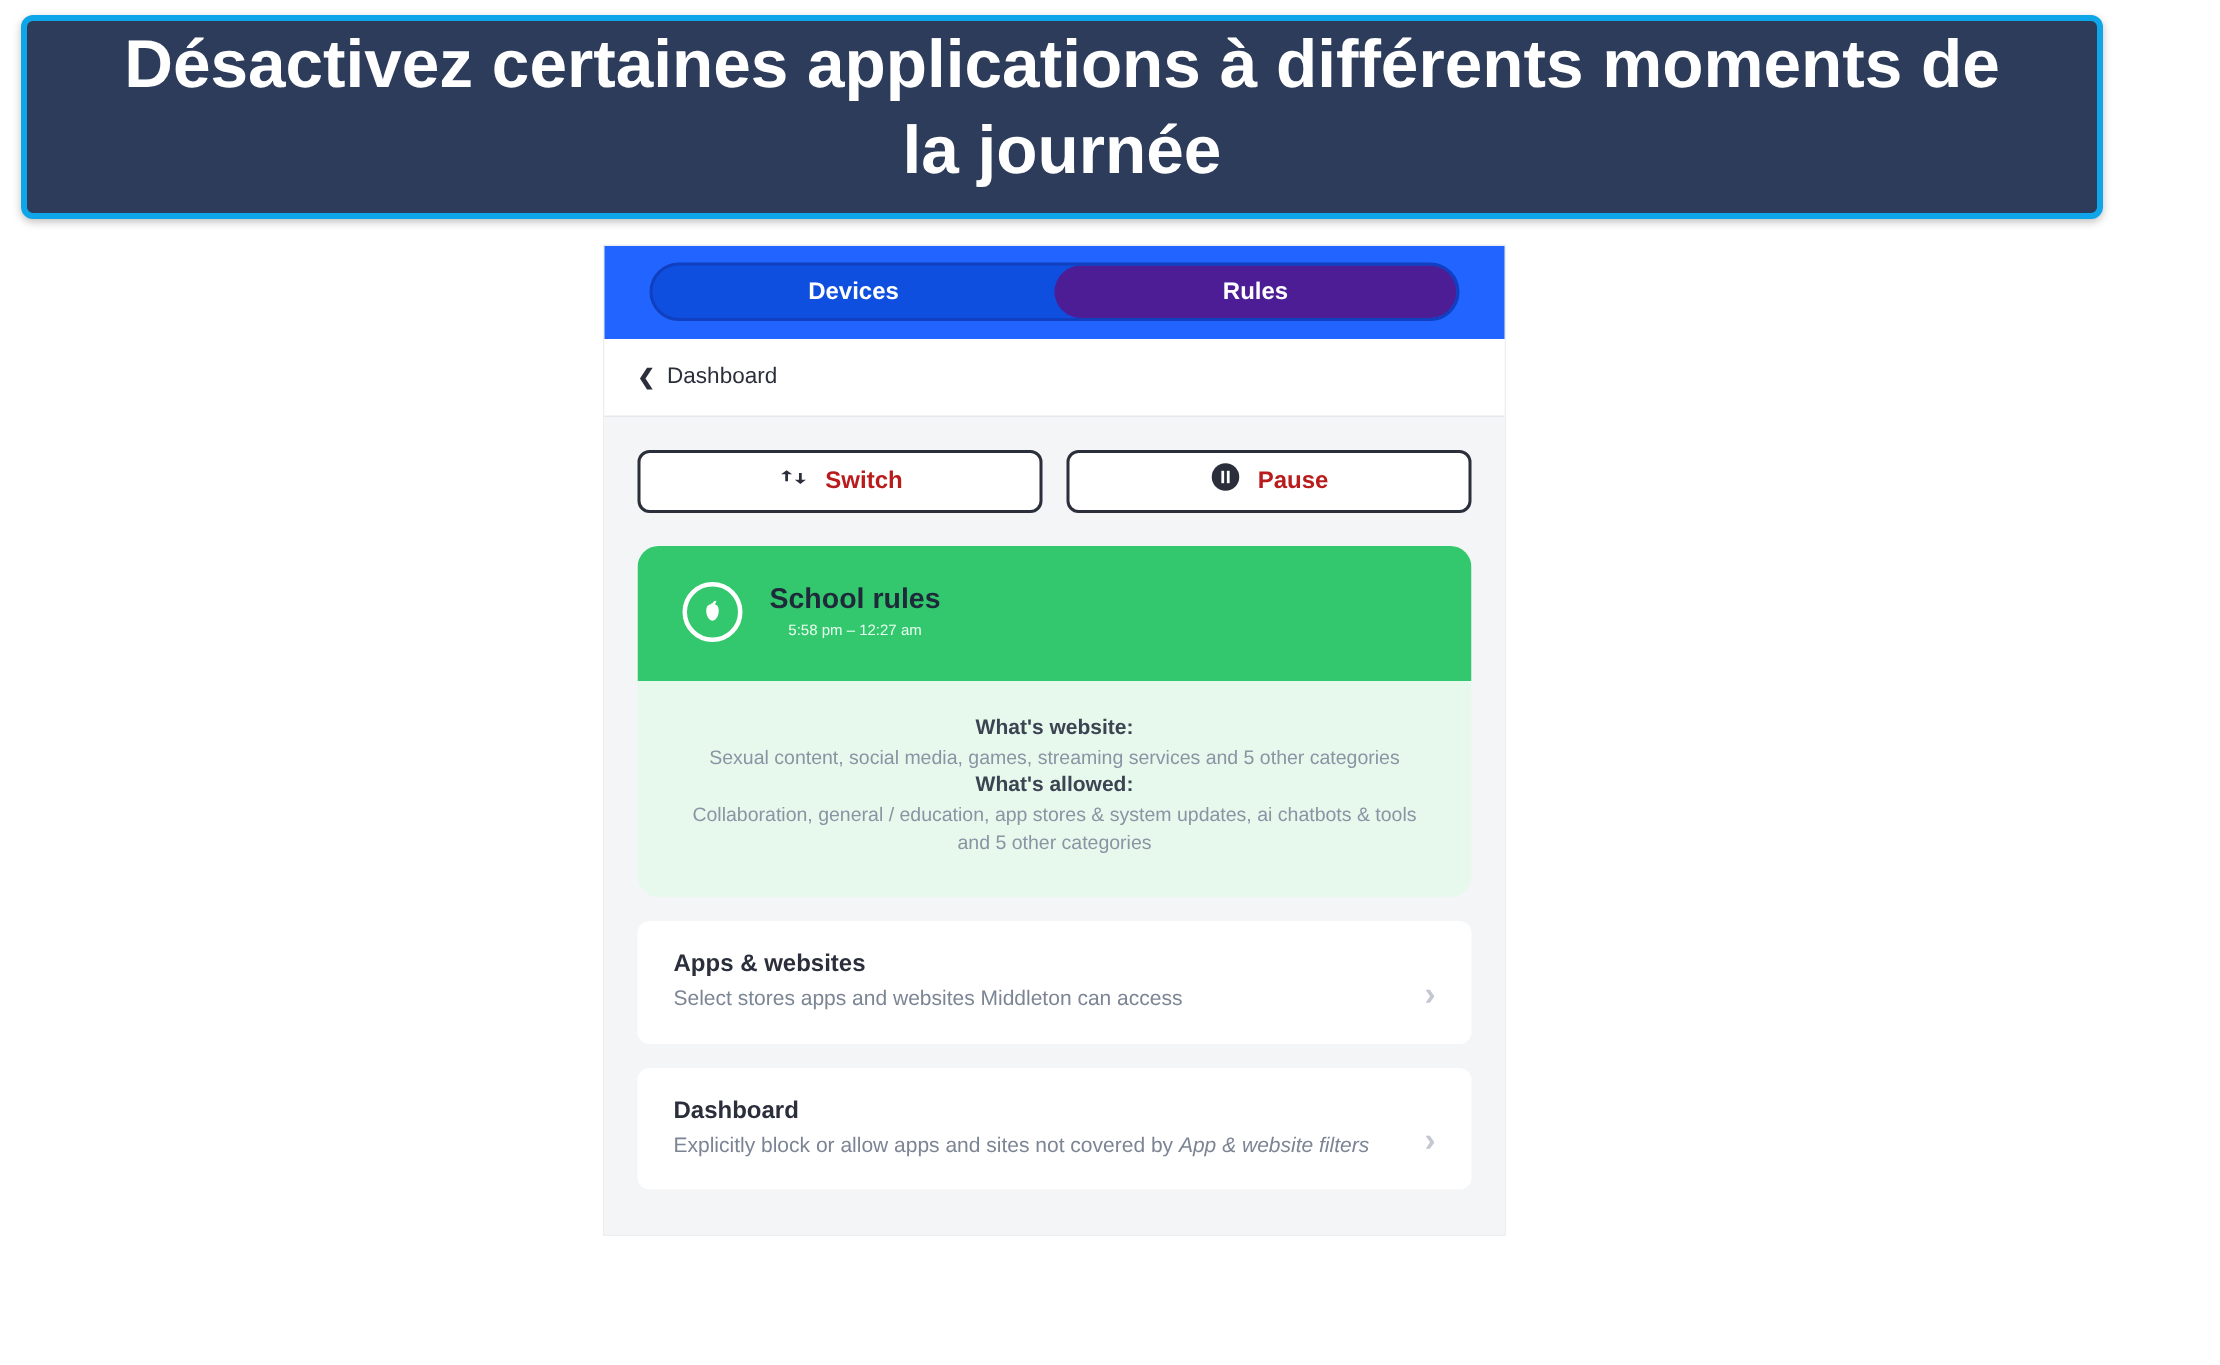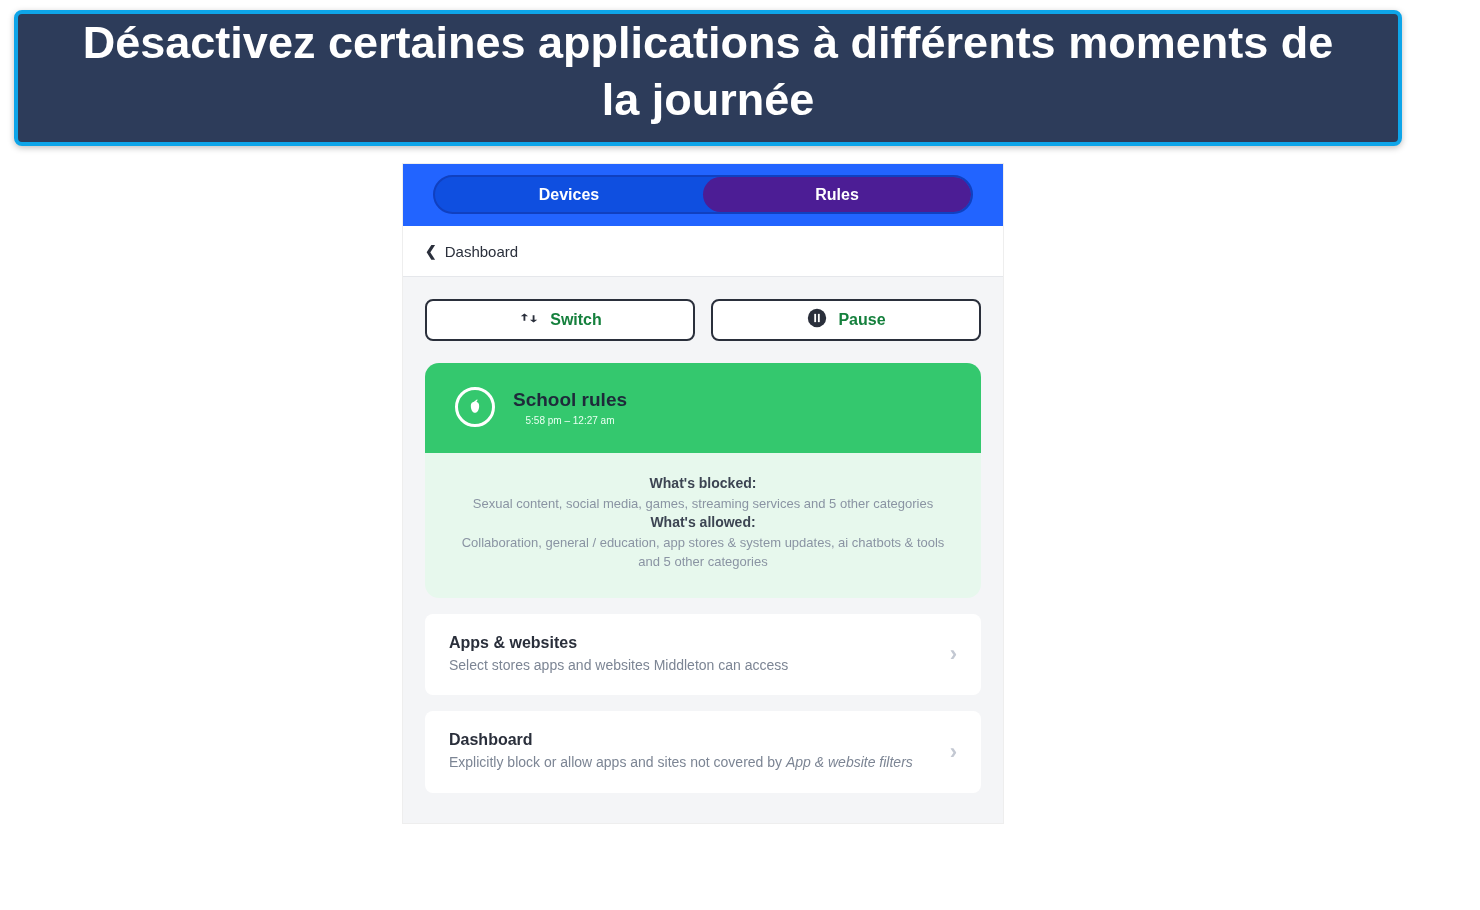--- a/index.html
+++ b/index.html
@@ -95,21 +95,21 @@
     height: 42px;
     background: #fff;
     border: 2px solid #2a2f3b;
     border-radius: 8px;
     display: flex;
     align-items: center;
     justify-content: center;
     gap: 10px;
     font-size: 16px;
     font-weight: 700;
-    color: #15803d;
+    color: #b91c1c;
     cursor: pointer;
   }
   .action-btn svg { width: 22px; height: 22px; }
   .rule-card {
     border-radius: 14px;
     overflow: hidden;
     margin-bottom: 16px;
     text-align: center;
   }
   .rule-head {
@@ -145,21 +145,21 @@
     color: #8a94a3;
     line-height: 1.45;
   }
   .section-text:last-child { margin-bottom: 0; }
   .list-item {
     background: #fff;
     border-radius: 8px;
     padding: 20px 24px;
     margin-bottom: 16px;
     display: flex;
-    align-items: center;
+    align-items: flex-end;
     justify-content: space-between;
     cursor: pointer;
   }
   .list-item:last-child { margin-bottom: 0; }
   .li-text { flex: 1; padding-right: 20px; }
   .li-title { font-size: 16px; font-weight: 700; color: #2a2f3b; margin-bottom: 4px; }
   .li-desc { font-size: 14px; color: #7c8594; line-height: 1.4; }
   .li-desc em { font-style: italic; }
   .chevron { color: #c3c8d2; font-size: 22px; font-weight: 700; }
 </style>
@@ -219,21 +219,21 @@
           <svg viewBox="0 0 24 24">
               <path d="M12 5c.8-2 3-2 3-2s0 2-1.5 3C15 6 17 7 17 11c0 5-3 8-5 8s-5-3-5-8c0-4 2-5 3.5-5C10.5 5 12 5 12 5z"></path>
             </svg>
         </div>
         <div>
           <div class="rule-title">School rules</div>
           <div class="rule-time">5:58 pm – 12:27 am</div>
         </div>
       </div>
       <div class="rule-body">
-        <div class="section-label">What's blocked:</div>
+        <div class="section-label">What's website:</div>
         <div class="section-text">Sexual content, social media, games, streaming services and 5 other categories</div>
         <div class="section-label">What's allowed:</div>
         <div class="section-text">Collaboration, general / education, app stores &amp; system updates, ai chatbots &amp; tools and 5 other categories</div>
       </div>
     </div>
 
     <div class="list-item">
       <div class="li-text">
         <div class="li-title">Apps &amp; websites</div>
         <div class="li-desc">Select stores apps and websites Middleton can access</div>

